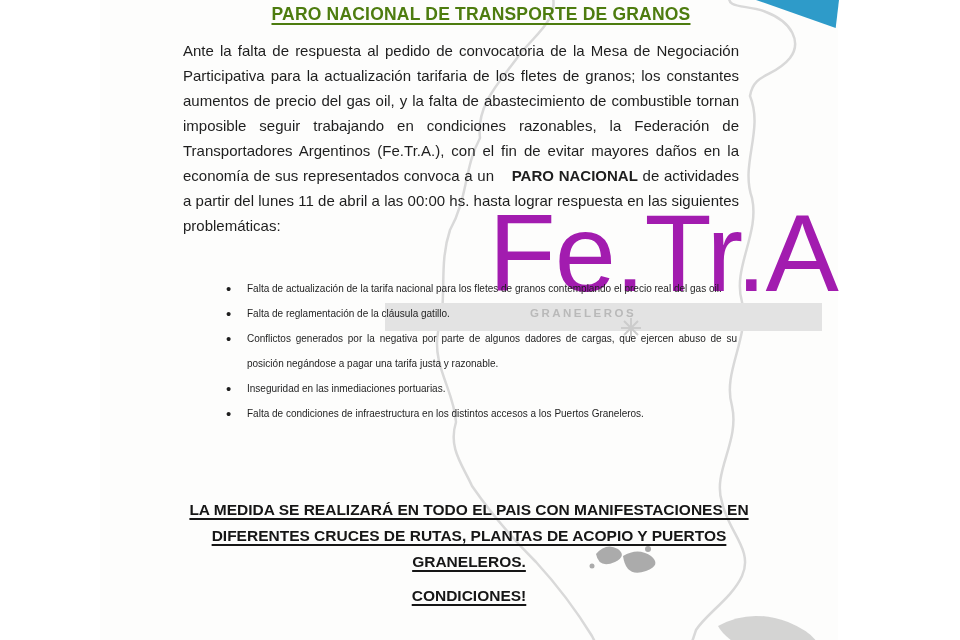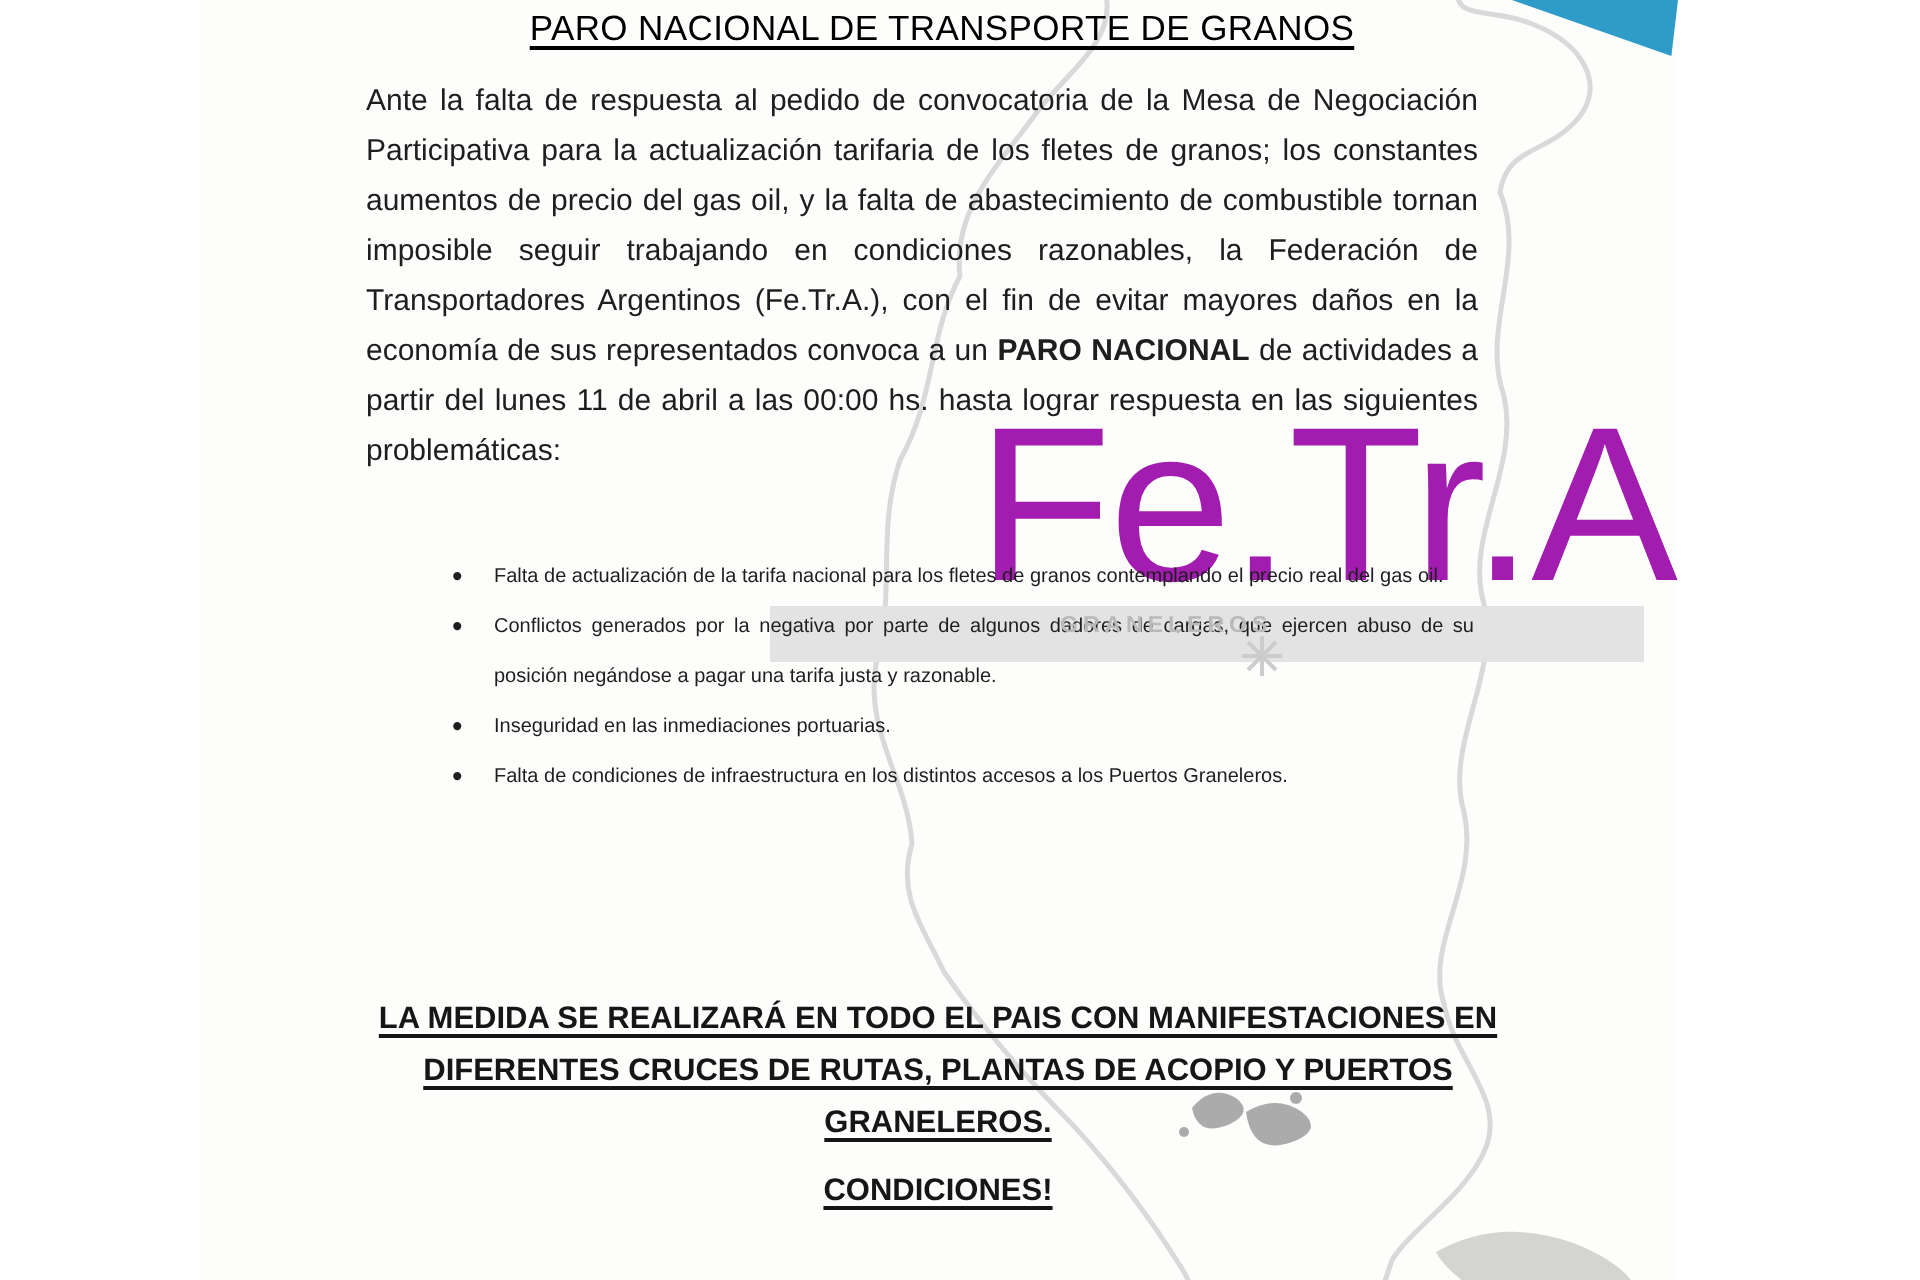--- a/index.html
+++ b/index.html
@@ -52,44 +52,44 @@
     top: 307px;
     font-size: 11.5px;
     letter-spacing: 2.5px;
     color: #b9b9b9;
     font-weight: bold;
     user-select: none;
   }
   
   .doc-title {
     position: absolute;
-    left: 2px;
+    left: 12px;
     top: 4px;
     width: 738px;
     text-align: center;
     font-size: 17.5px;
-    font-weight: normal;
-    color: #000000;
+    font-weight: bold;
+    color: #4d7c0f;
     text-decoration: underline;
     text-decoration-thickness: 2px;
     text-underline-offset: 3px;
     letter-spacing: 0.2px;
   }
   .intro {
     position: absolute;
     left: 83px;
     top: 38px;
     width: 556px;
     font-size: 15px;
     line-height: 25px;
     text-align: justify;
     color: #1e1e1e;
     margin: 0;
   }
-  .intro strong { font-weight: bold; }
+  .intro strong { font-weight: bold; margin-left: 13px; }
   .bullets {
     position: absolute;
     left: 147px;
     top: 276px;
     width: 490px;
     margin: 0;
     padding: 0;
     list-style: none;
     font-size: 10px;
     line-height: 25px;
@@ -174,20 +174,21 @@
     </svg>
 
     <div class="wm-logo" style="left:0; width:738px;">Fe.Tr.A</div>
 
     <div class="doc-title">PARO NACIONAL DE TRANSPORTE DE GRANOS</div>
 
     <p class="intro"><span>Ante la falta de respuesta al pedido de convocatoria de la Mesa de Negociación Participativa para la actualización tarifaria de los fletes de granos; los constantes aumentos de precio del gas oil, y la falta de abastecimiento de combustible tornan imposible seguir trabajando en condiciones razonables, la Federación de Transportadores Argentinos (Fe.Tr.A.), con el fin de evitar mayores daños en la economía de sus representados convoca a un </span><strong>PARO NACIONAL</strong><span> de actividades a partir del lunes 11 de abril a las 00:00 hs. hasta lograr respuesta en las siguientes problemáticas:</span></p>
 
     <ul class="bullets">
       <li>Falta de actualización de la tarifa nacional para los fletes de granos contemplando el precio real del gas oil.</li>
+      <li>Falta de reglamentación de la cláusula gatillo.</li>
       <li>Conflictos generados por la negativa por parte de algunos dadores de cargas, que ejercen abuso de su posición negándose a pagar una tarifa justa y razonable.</li>
       <li>Inseguridad en las inmediaciones portuarias.</li>
       <li>Falta de condiciones de infraestructura en los distintos accesos a los Puertos Graneleros.</li>
     </ul>
 
     <div class="closing">
       <div>LA MEDIDA SE REALIZARÁ EN TODO EL PAIS CON MANIFESTACIONES EN</div>
       <div>DIFERENTES CRUCES DE RUTAS, PLANTAS DE ACOPIO Y PUERTOS</div>
       <div>GRANELEROS.</div>
     </div>

